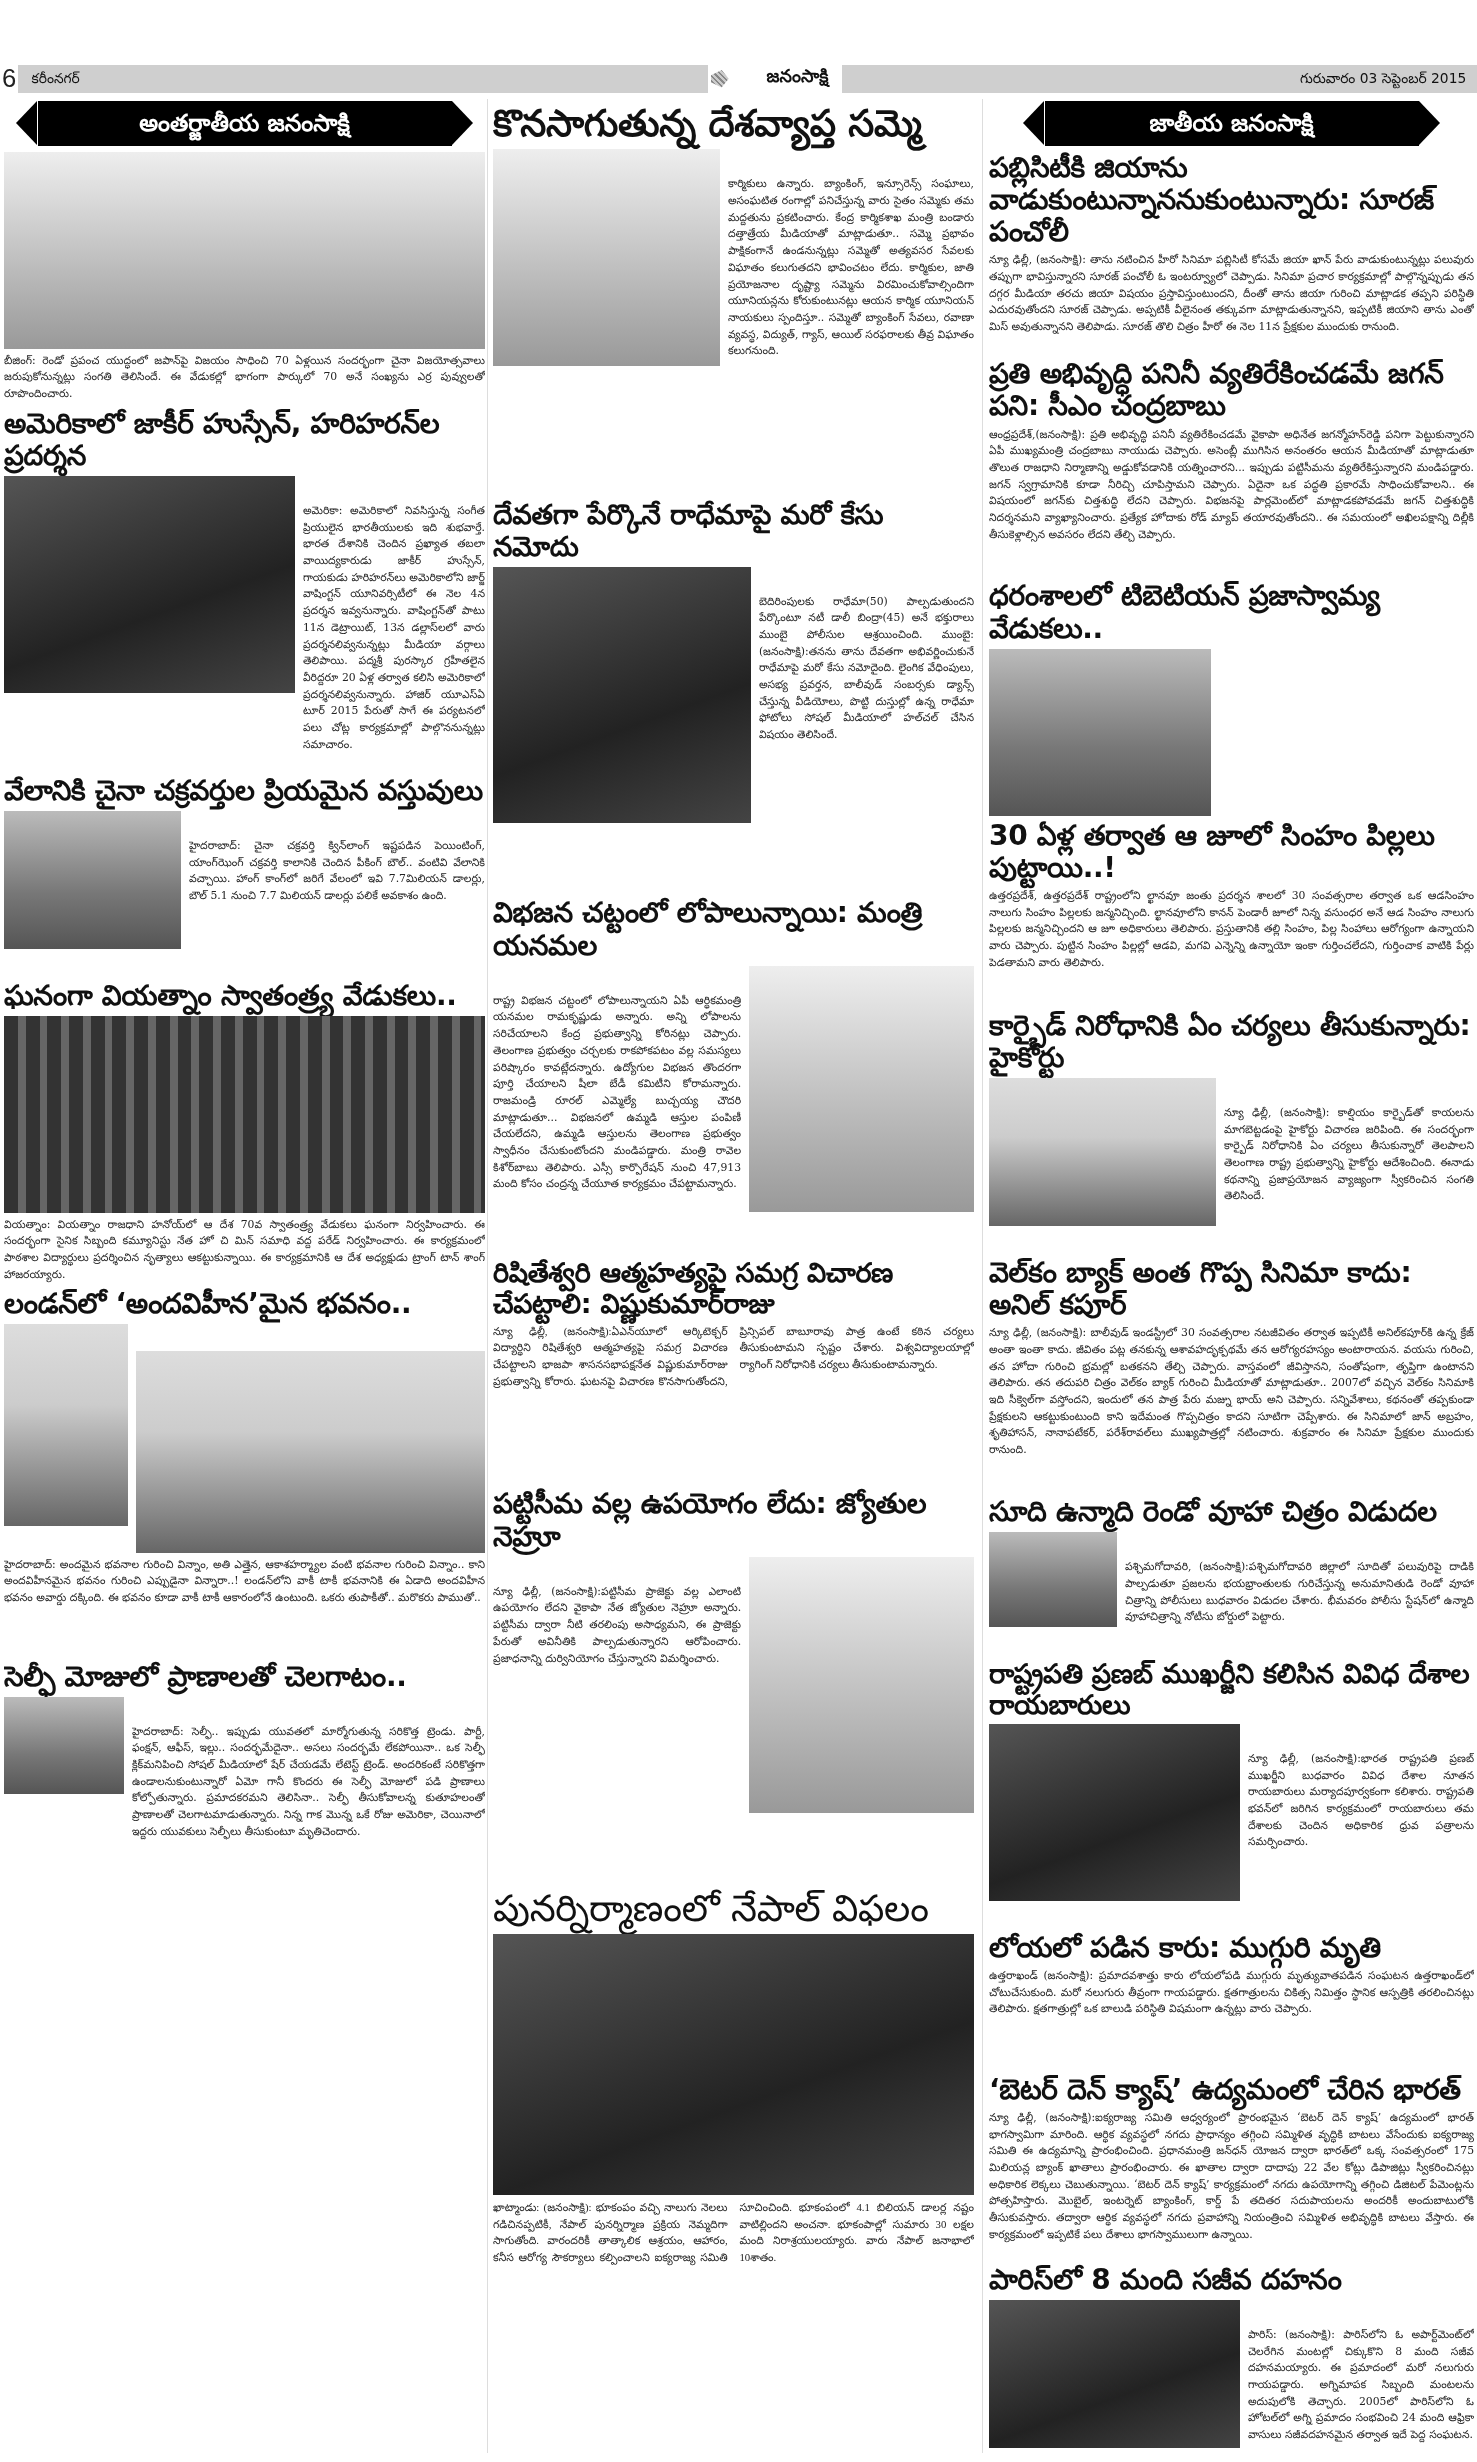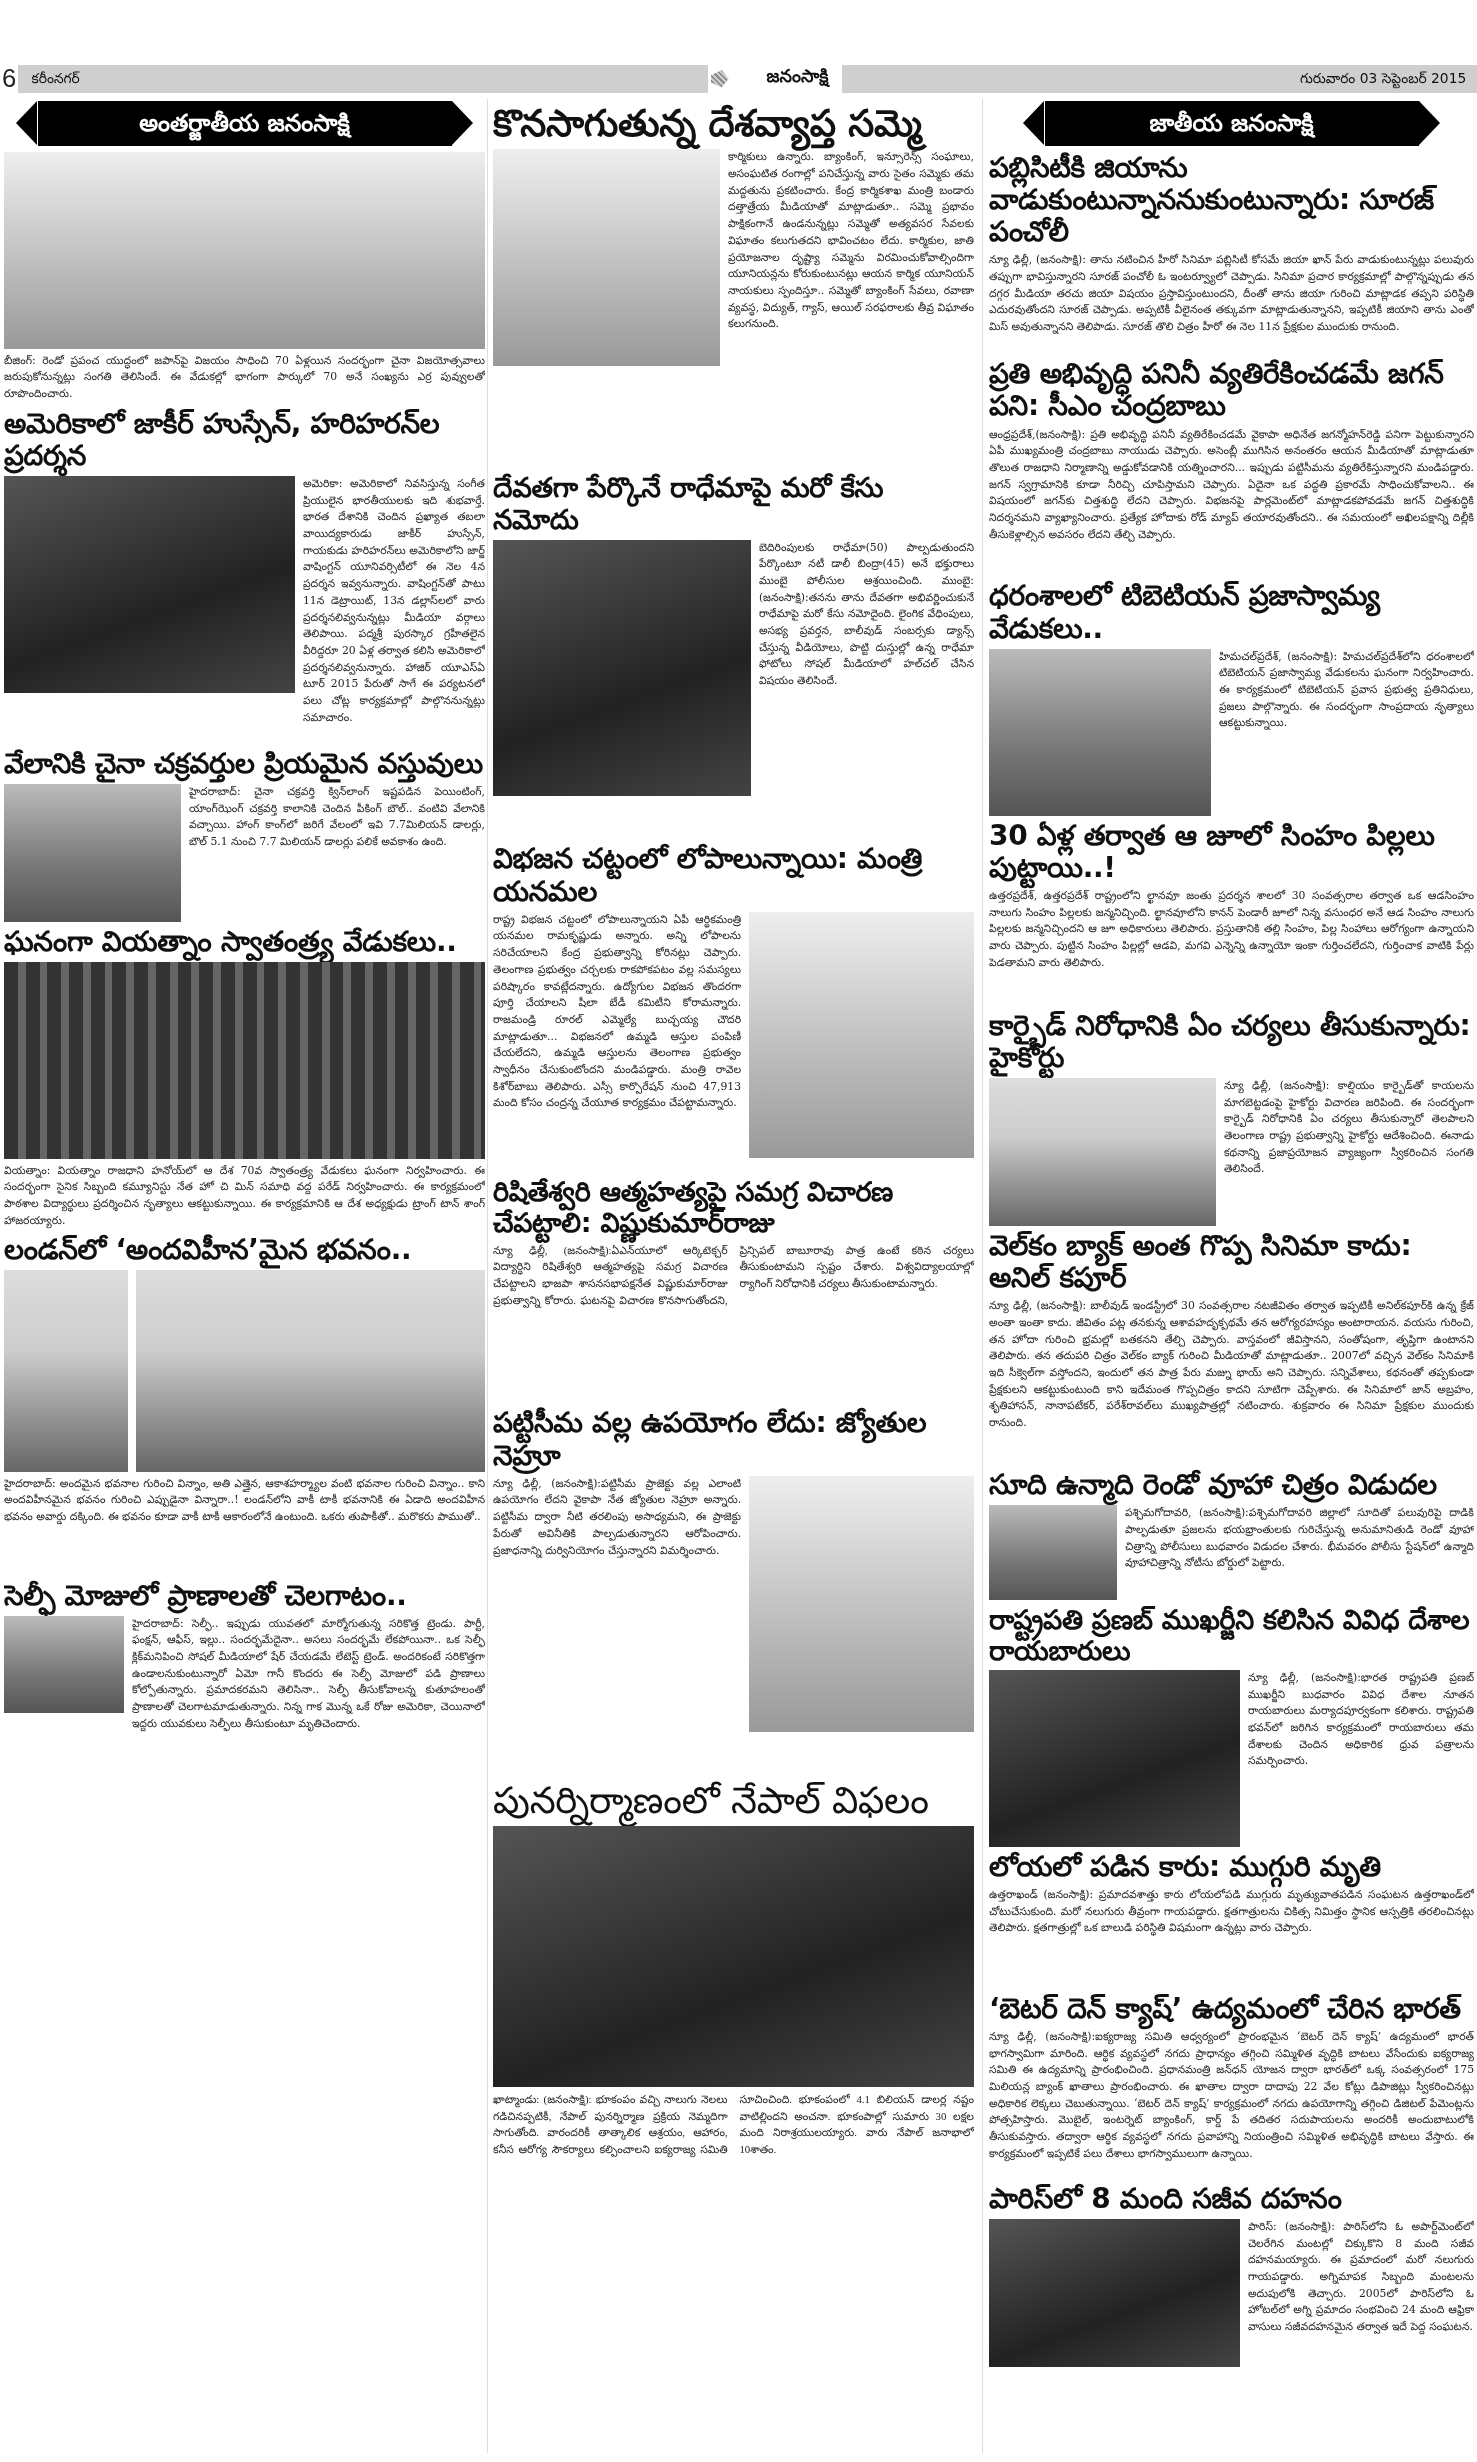--- a/index.html
+++ b/index.html
@@ -36,21 +36,21 @@
 
   .body { font-family: "DejaVu Serif", serif; font-size: 10.8px; line-height: 16.7px; text-align: justify; color: #222; }
 
   .photo { background: #888; position: relative; overflow: hidden; }
   .photo.dark { background: linear-gradient(160deg,#555,#222 60%,#444); }
   .photo.mid { background: linear-gradient(180deg,#bbb,#777 60%,#555); }
   .photo.light { background: linear-gradient(180deg,#eee,#bbb 60%,#999); }
   .photo.sky { background: linear-gradient(180deg,#ddd 0%,#ccc 40%,#666 100%); }
 
   .row { display: flex; gap: 7.9px; }
-  .row > .fill { flex: 1; }
+  .row > .fill { flex: 1; margin-top: 27px; }
   .two-col { column-count: 2; column-gap: 11.8px; font-family: Liberation Serif, serif; }
   .mb4 { margin-bottom: 3.9px; }
   .mb8 { margin-bottom: 7.9px; }
 </style>
 </head>
 <body>
 
 <div class="masthead">
   <div class="page-num">6</div>
   <div class="mast-bar left"></div>
@@ -169,21 +169,20 @@
 
   <div>
     <div class="hl md">ప్రతి అభివృద్ధి పనినీ వ్యతిరేకించడమే జగన్ పని: సీఎం చంద్రబాబు</div>
     <div class="body mb4" style="height:150px;overflow:hidden">ఆంధ్రప్రదేశ్,(జనంసాక్షి): ప్రతి అభివృద్ధి పనినీ వ్యతిరేకించడమే వైకాపా అధినేత జగన్మోహన్‌రెడ్డి పనిగా పెట్టుకున్నారని ఏపీ ముఖ్యమంత్రి చంద్రబాబు నాయుడు చెప్పారు. అసెంబ్లీ ముగిసిన అనంతరం ఆయన మీడియాతో మాట్లాడుతూ తొలుత రాజధాని నిర్మాణాన్ని అడ్డుకోవడానికి యత్నించారని... ఇప్పుడు పట్టిసీమను వ్యతిరేకిస్తున్నారని మండిపడ్డారు. జగన్ స్వగ్రామానికి కూడా నీరిచ్చి చూపిస్తామని చెప్పారు. ఏదైనా ఒక పద్ధతి ప్రకారమే సాధించుకోవాలని.. ఈ విషయంలో జగన్‌కు చిత్తశుద్ధి లేదని చెప్పారు. విభజనపై పార్లమెంట్‌లో మాట్లాడకపోవడమే జగన్ చిత్తశుద్ధికి నిదర్శనమని వ్యాఖ్యానించారు. ప్రత్యేక హోదాకు రోడ్ మ్యాప్ తయారవుతోందని.. ఈ సమయంలో అఖిలపక్షాన్ని దిల్లీకి తీసుకెళ్లాల్సిన అవసరం లేదని తేల్చి చెప్పారు.</div>
   </div>
 
   <div>
     <div class="hl md">ధరంశాలలో టిబెటియన్ ప్రజాస్వామ్య వేడుకలు..</div>
     <div class="row mb4">
       <div class="photo mid" style="width:222px;height:167px;flex:none"></div>
-      <div class="fill body" style="height:167px;overflow:hidden">హిమచల్‌ప్రదేశ్, (జనంసాక్షి): హిమచల్‌ప్రదేశ్‌లోని ధరంశాలలో టిబెటియన్ ప్రజాస్వామ్య వేడుకలను ఘనంగా నిర్వహించారు. ఈ కార్యక్రమంలో టిబెటియన్ ప్రవాస ప్రభుత్వ ప్రతినిధులు, ప్రజలు పాల్గొన్నారు. ఈ సందర్భంగా సాంప్రదాయ నృత్యాలు ఆకట్టుకున్నాయి.</div>
     </div>
   </div>
 
   <div>
     <div class="hl md">30 ఏళ్ల తర్వాత ఆ జూలో సింహం పిల్లలు పుట్టాయి..!</div>
     <div class="body mb4" style="height:118px;overflow:hidden">ఉత్తరప్రదేశ్, ఉత్తరప్రదేశ్ రాష్ట్రంలోని ల్ఖానవూ జంతు ప్రదర్శన శాలలో 30 సంవత్సరాల తర్వాత ఒక ఆడసింహం నాలుగు సింహం పిల్లలకు జన్మనిచ్చింది. ల్ఖానవూలోని కానన్ పెండారీ జూలో నిన్న వసుంధర అనే ఆడ సింహం నాలుగు పిల్లలకు జన్మనిచ్చిందని ఆ జూ అధికారులు తెలిపారు. ప్రస్తుతానికి తల్లి సింహం, పిల్ల సింహాలు ఆరోగ్యంగా ఉన్నాయని వారు చెప్పారు. పుట్టిన సింహం పిల్లల్లో ఆడవి, మగవి ఎన్నెన్ని ఉన్నాయో ఇంకా గుర్తించలేదని, గుర్తించాక వాటికి పేర్లు పెడతామని వారు తెలిపారు.</div>
   </div>
 
   <div>
     <div class="hl md">కార్బైడ్ నిరోధానికి ఏం చర్యలు తీసుకున్నారు: హైకోర్టు</div>

